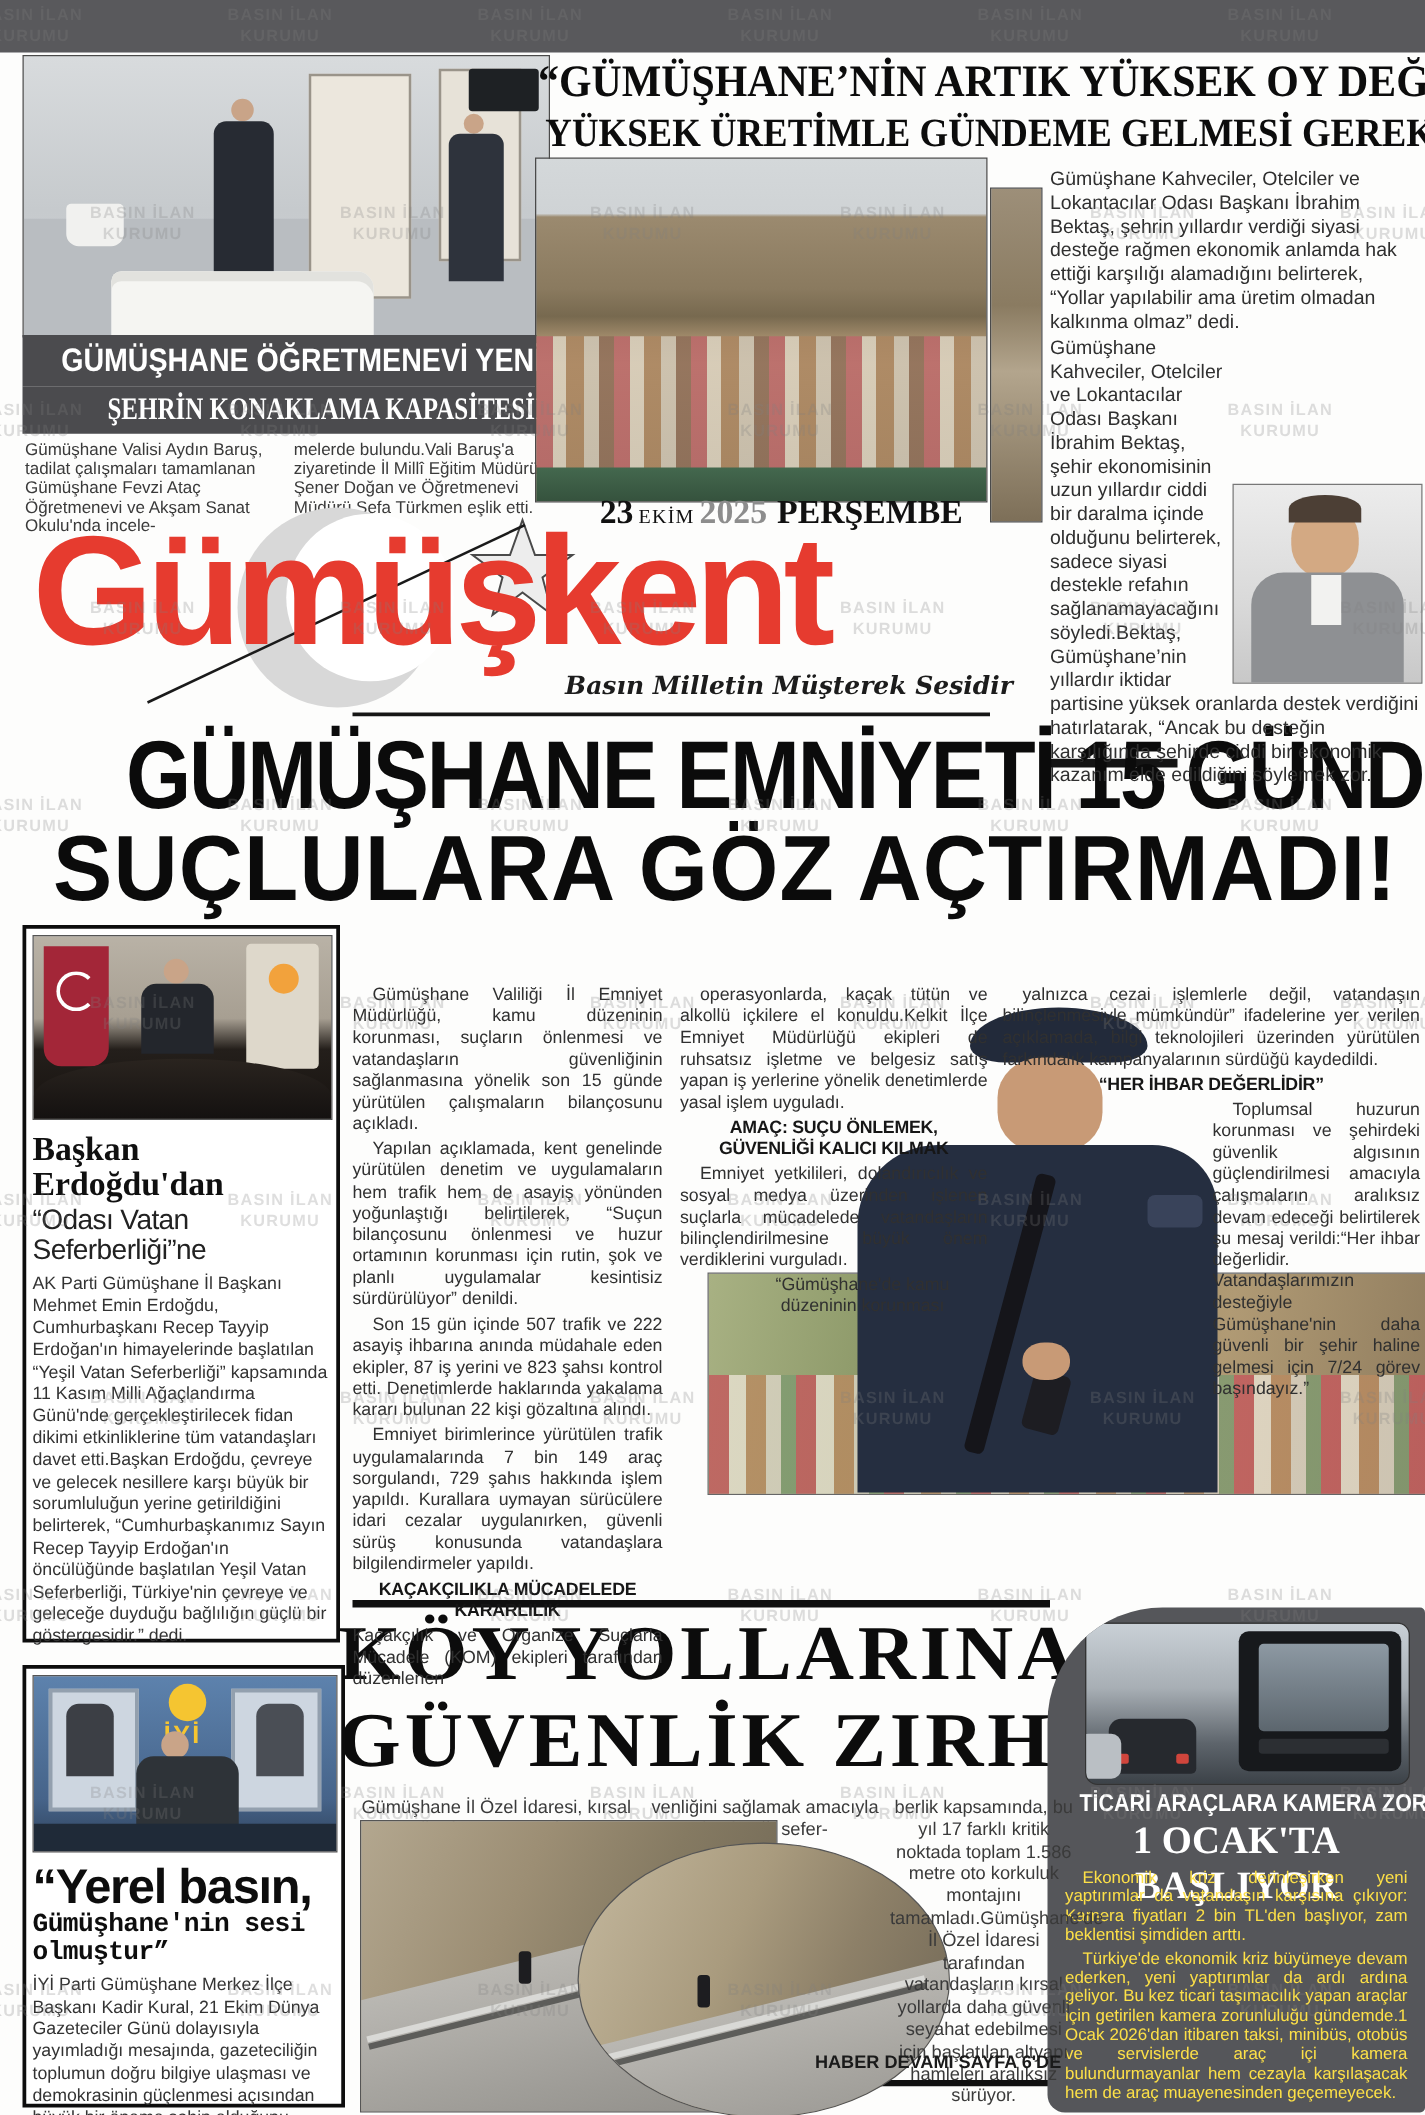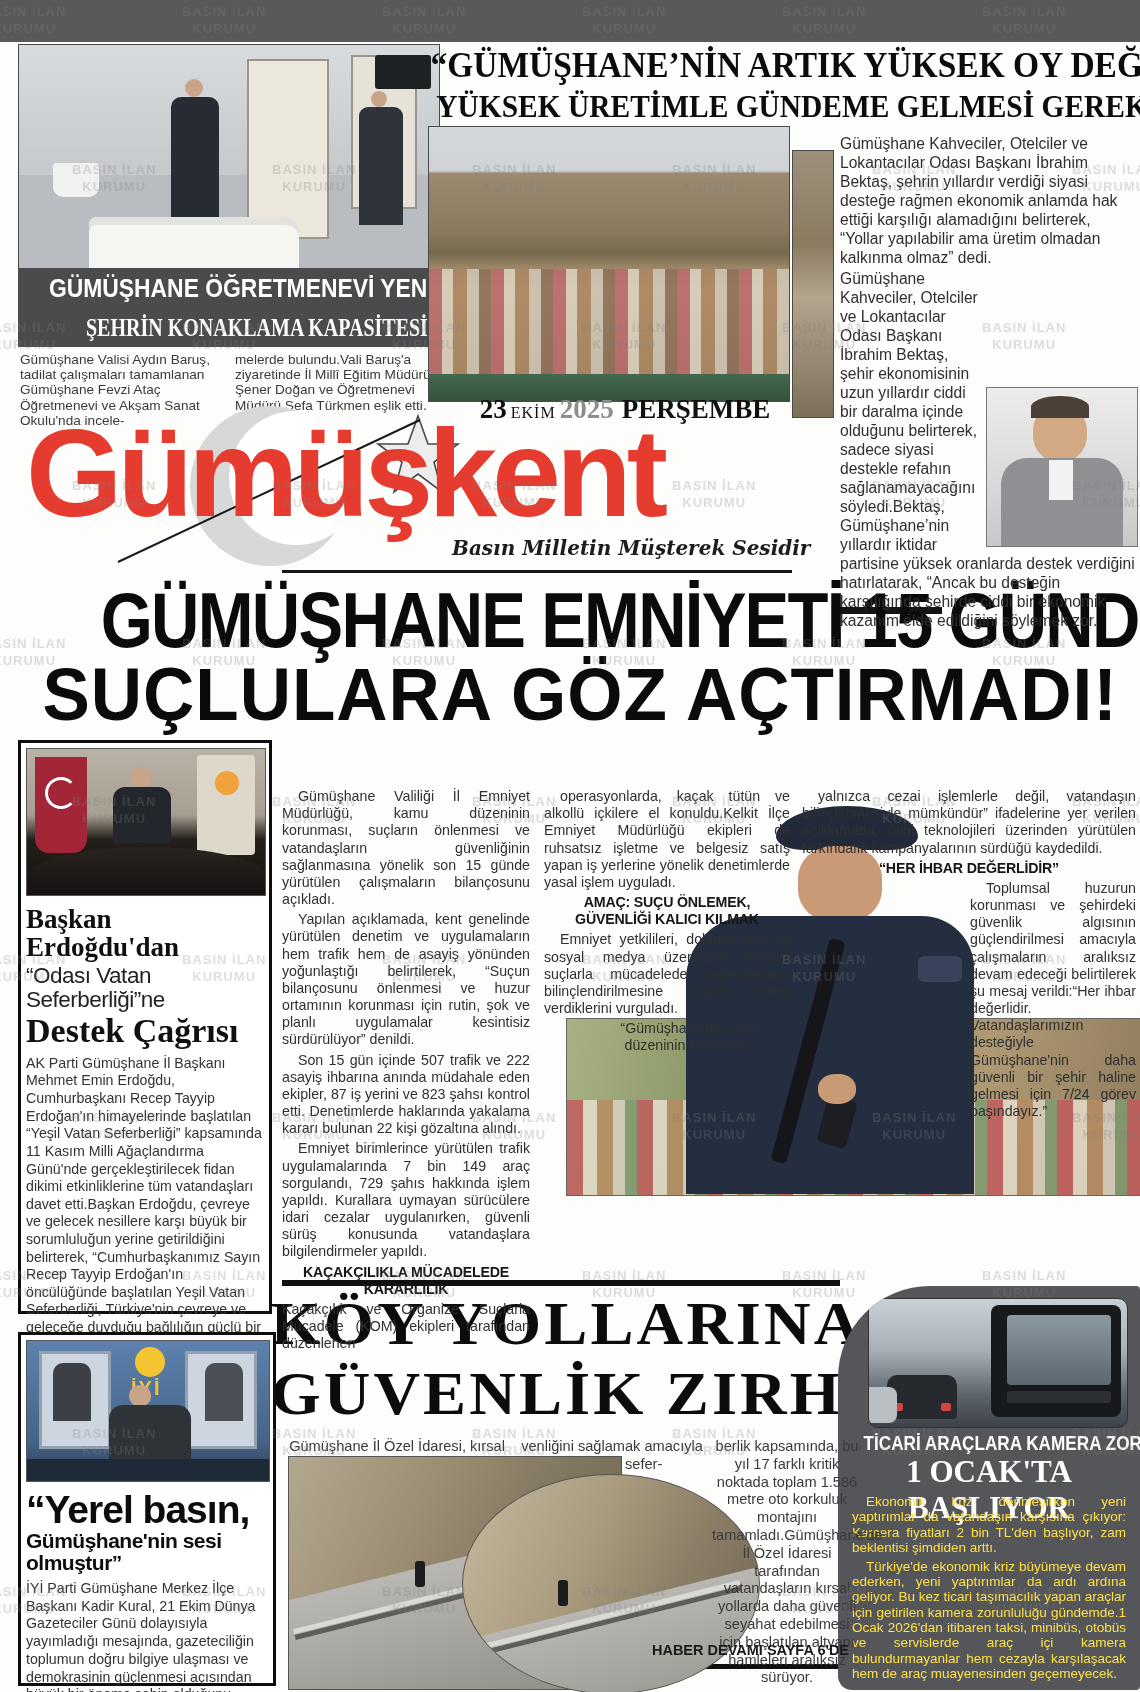--- a/index.html
+++ b/index.html
@@ -99,21 +99,21 @@
     linear-gradient(#c9d0d6 0%,#a8afb5 40%,#5d646b 75%,#3c4248 100%);}
   #kamera-kicker{position:absolute;left:0;top:146px;width:100%;text-align:center;color:#fff;}
   #kamera-kicker span{display:inline-block;white-space:nowrap;font-weight:800;font-size:19.5px;transform:scaleX(.88);}
   #kamera-head{position:absolute;left:0;top:168px;width:100%;text-align:center;color:#fff;font-family:"Liberation Serif",serif;font-weight:900;font-size:31px;}
   #kamera-body{position:absolute;left:14px;top:208px;width:274px;height:190px;color:#fde047;font-size:13.5px;line-height:1.14;text-align:justify;}
   #kamera-body p{margin:0 0 3px 0;text-indent:14px;}
   
   #iyi-box{left:18px;top:1332px;width:258px;height:354px;}
   #iyi-photo{position:relative;width:100%;height:140px;background:linear-gradient(#5d82ad 0%,#46648a 70%,#2e4059 100%);border:1px solid #555;overflow:hidden;}
   #iyi-h1{font-weight:900;font-size:39px;color:#0d0d0d;line-height:1.02;margin-top:8px;letter-spacing:-1px;}
-  #iyi-h2{font-weight:900;font-size:21px;color:#0d0d0d;line-height:1.05;letter-spacing:-.5px;}
+  #iyi-h2{font-weight:900;font-size:21px;color:#0d0d0d;line-height:1.05;letter-spacing:-.5px;font-family:Liberation Mono, monospace;}
   #iyi-body{font-size:14.2px;line-height:1.25;color:#333;margin-top:6px;}
   
   #wm{left:0;top:0;width:1140px;height:1692px;z-index:9;pointer-events:none;}
   .wm{position:absolute;white-space:pre;text-align:center;font:bold 13px/1.3 "Liberation Sans",sans-serif;color:rgba(128,128,128,.26);letter-spacing:1px;}
 </style>
 </head>
 <body>
 
 <div id="page">
 
@@ -190,21 +190,20 @@
       <div class="shape" style="left:8px;top:8px;width:52px;height:96px;background:#a32638;border-radius:0 0 14px 14px;"></div>
       <div class="shape" style="left:18px;top:28px;width:26px;height:26px;border:3px solid #fff;border-radius:50%;border-right-color:transparent;"></div>
       <div class="shape" style="right:10px;top:6px;width:58px;height:100px;background:#ded8cb;border-radius:4px;"></div>
       <div class="shape" style="right:26px;top:22px;width:24px;height:24px;background:#f2a23c;border-radius:50%;"></div>
       <div class="shape" style="left:104px;top:18px;width:20px;height:20px;background:#c9a488;border-radius:50%;"></div>
       <div class="shape" style="left:86px;top:38px;width:58px;height:56px;background:#23262c;border-radius:12px 12px 0 0;"></div>
       <div class="shape" style="left:0;bottom:0;width:100%;height:48px;background:linear-gradient(#2a241f,#141110);border-radius:50% 50% 0 0 / 30px 30px 0 0;"></div>
     </div>
     <div id="erdogdu-h1">Başkan Erdoğdu'dan</div>
     <div id="erdogdu-h2">“Odası Vatan Seferberliği”ne</div>
-    <div id="erdogdu-h3">Destek Çağrısı</div>
     <div id="erdogdu-body">AK Parti Gümüşhane İl Başkanı Mehmet Emin Erdoğdu, Cumhurbaşkanı Recep Tayyip Erdoğan'ın himayelerinde başlatılan “Yeşil Vatan Seferberliği” kapsamında 11 Kasım Milli Ağaçlandırma Günü'nde gerçekleştirilecek fidan dikimi etkinliklerine tüm vatandaşları davet etti.Başkan Erdoğdu, çevreye ve gelecek nesillere karşı büyük bir sorumluluğun yerine getirildiğini belirterek, “Cumhurbaşkanımız Sayın Recep Tayyip Erdoğan'ın öncülüğünde başlatılan Yeşil Vatan Seferberliği, Türkiye'nin çevreye ve geleceğe duyduğu bağlılığın güçlü bir göstergesidir.” dedi.</div>
   </div>
 
   <div class="abs scol" id="sec-col1">
     <p>Gümüşhane Valiliği İl Emniyet Müdürlüğü, kamu düzeninin korunması, suçların önlenmesi ve vatandaşların güvenliğinin sağlanmasına yönelik son 15 günde yürütülen çalışmaların bilançosunu açıkladı.</p>
     <p>Yapılan açıklamada, kent genelinde yürütülen denetim ve uygulamaların hem trafik hem de asayiş yönünden yoğunlaştığı belirtilerek, “Suçun bilançosunu önlenmesi ve huzur ortamının korunması için rutin, şok ve planlı uygulamalar kesintisiz sürdürülüyor” denildi.</p>
     <p>Son 15 gün içinde 507 trafik ve 222 asayiş ihbarına anında müdahale eden ekipler, 87 iş yerini ve 823 şahsı kontrol etti. Denetimlerde haklarında yakalama kararı bulunan 22 kişi gözaltına alındı.</p>
     <p>Emniyet birimlerince yürütülen trafik uygulamalarında 7 bin 149 araç sorgulandı, 729 şahıs hakkında işlem yapıldı. Kurallara uymayan sürücülere idari cezalar uygulanırken, güvenli sürüş konusunda vatandaşlara bilgilendirmeler yapıldı.</p>
     <p class="sub">KAÇAKÇILIKLA MÜCADELEDE KARARLILIK</p>
     <p class="noind">Kaçakçılık ve Organize Suçlarla Mücadele (KOM) ekipleri tarafından düzenlenen</p>

